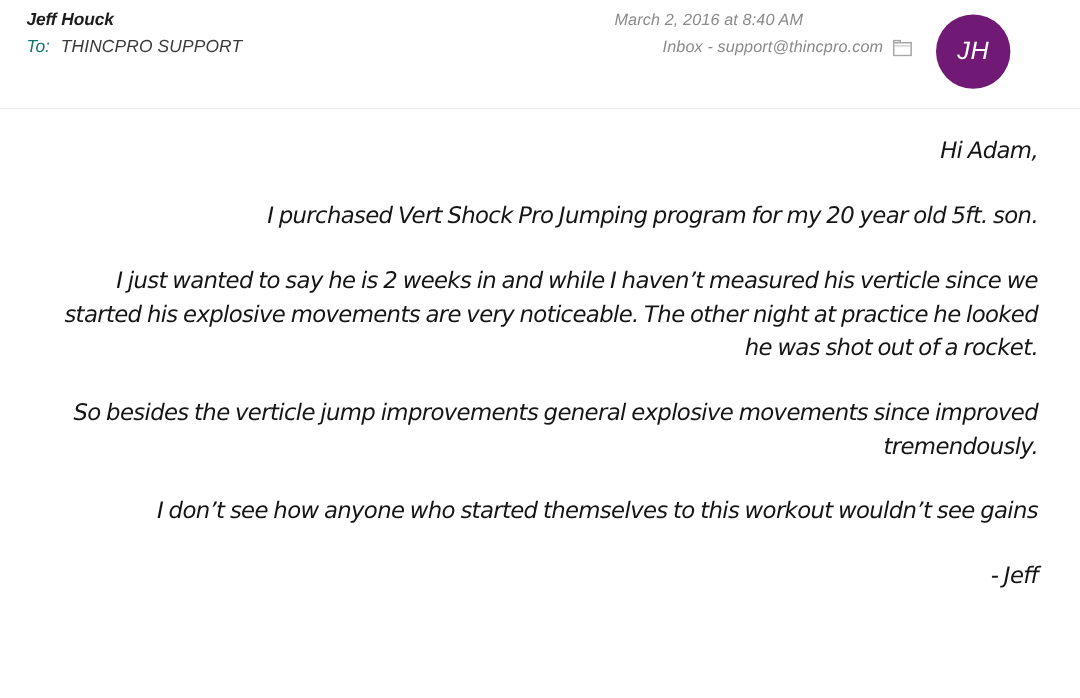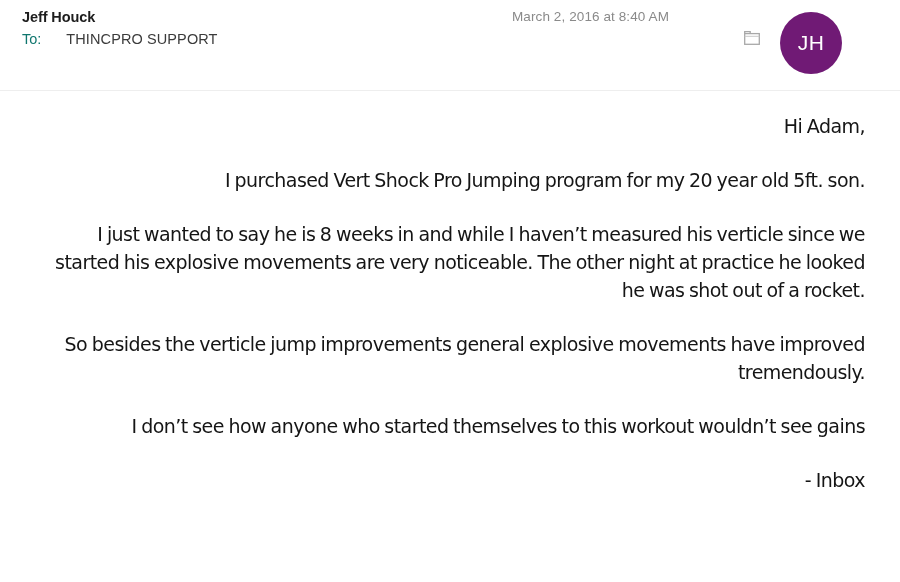--- a/index.html
+++ b/index.html
@@ -13,20 +13,21 @@
     overflow: hidden;
     font-family: "Liberation Sans", sans-serif;
     -webkit-font-smoothing: antialiased;
   }
 
   .mail-window {
     position: relative;
     width: 862px;
     height: 582px;
     background: #ffffff;
+    font-style: italic;
   }
 
   
   .mail-header {
     position: relative;
     height: 90px;
     padding: 0;
     box-sizing: border-box;
   }
 
@@ -56,21 +57,20 @@
     font-family: "Liberation Sans", sans-serif;
     font-size: 14.5px;
     color: #0f766e;
     margin-right: 9px;
   }
   .recipient-value {
     font-family: "Liberation Sans", sans-serif;
     font-size: 14.5px;
     color: #3b3b3b;
     letter-spacing: 0.1px;
-    margin-left: 16px;
   }
 
   .subject-line {
     font-family: "Liberation Sans", sans-serif;
     font-size: 14.5px;
     color: #3b3b3b;
     line-height: 22px;
     margin-top: 1px;
   }
 
@@ -181,39 +181,40 @@
         <span class="recipient-label">To:</span>
         <span class="recipient-value">THINCPRO SUPPORT</span>
       </div>
 
     </div>
 
     <div class="header-right">
       <div class="date-line">March 2, 2016 at 8:40 AM</div>
 
       <div class="mailbox-row">
+        <span class="mailbox-text">Inbox - support@thincpro.com</span>
         <span class="folder-icon">
           <svg width="16" height="14" viewBox="0 0 16 14" xmlns="http://www.w3.org/2000/svg">
             <path d="M0.7,2.2 L0.7,0.7 L6.2,0.7 L6.2,2.2" fill="none" stroke="#a8a8a8" stroke-width="1.3"></path>
             <rect x="0.7" y="2.6" width="14.6" height="10.7" fill="none" stroke="#a8a8a8" stroke-width="1.3"></rect>
             <line x1="0.7" y1="5.3" x2="15.3" y2="5.3" stroke="#c9c9c9" stroke-width="1"></line>
           </svg>
         </span>
       </div>
 
       <div class="avatar">
         <span class="avatar-initials">JH</span>
       </div>
     </div>
 
     <div class="header-divider"></div>
   </div>
 
   <div class="mail-body">
     <p class="body-paragraph">Hi Adam,</p>
     <p class="body-paragraph">I purchased Vert Shock Pro Jumping program for my 20 year old 5ft. son.</p>
-    <p class="body-paragraph"> I just wanted to say he is 8 weeks in and while I haven’t measured his verticle since we started his explosive movements are very noticeable. The other night at practice he looked he was shot out of a rocket.</p>
-    <p class="body-paragraph">So besides the verticle jump improvements general explosive movements have improved tremendously.</p>
+    <p class="body-paragraph"> I just wanted to say he is 2 weeks in and while I haven’t measured his verticle since we started his explosive movements are very noticeable. The other night at practice he looked he was shot out of a rocket.</p>
+    <p class="body-paragraph">So besides the verticle jump improvements general explosive movements since improved tremendously.</p>
     <p class="body-paragraph">I don’t see how anyone who started themselves to this workout wouldn’t see gains</p>
-    <p class="body-paragraph">-  Inbox</p>
+    <p class="body-paragraph">-  Jeff</p>
   </div>
 
 </div>
 
 </body></html>

